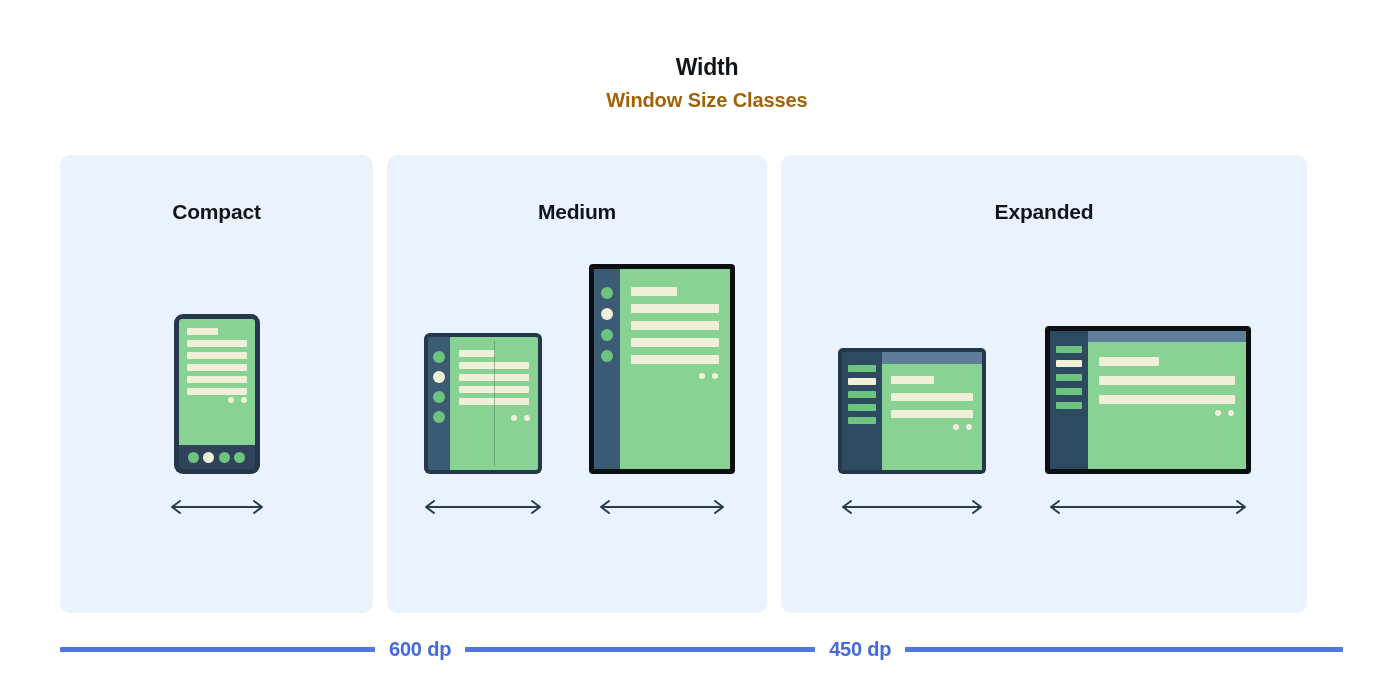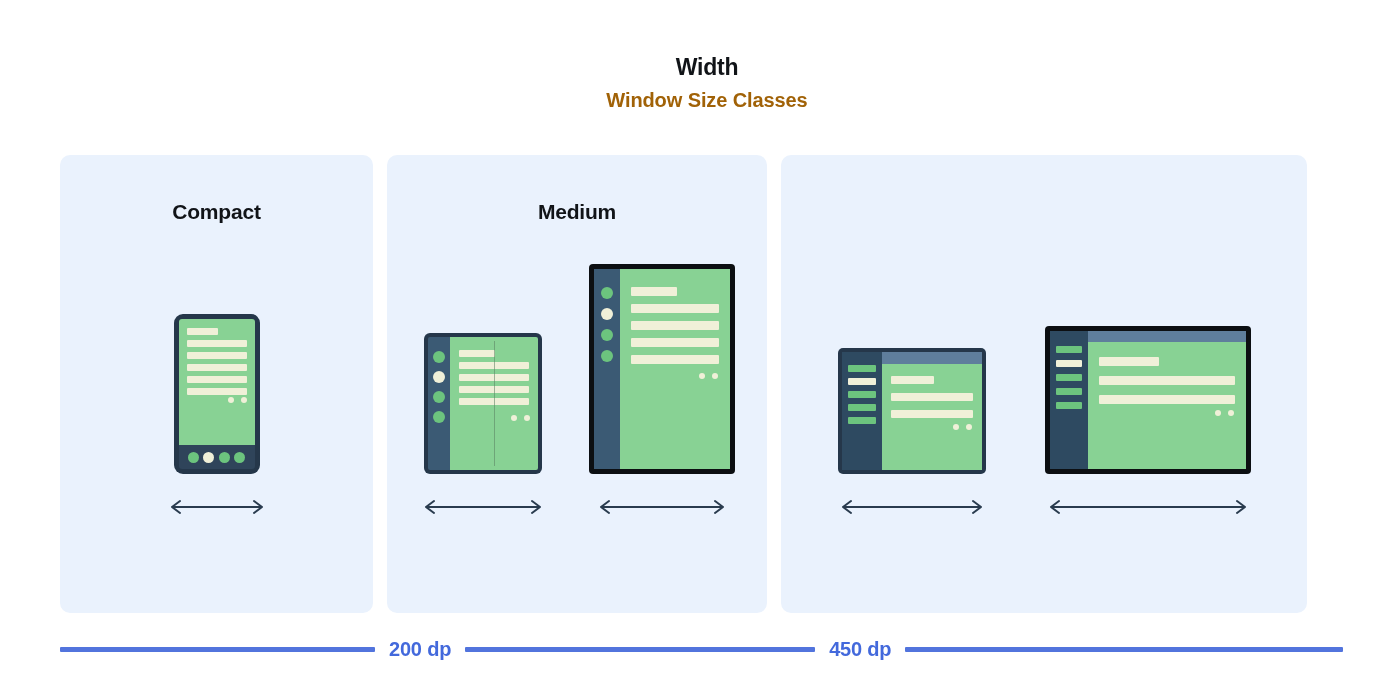--- a/index.html
+++ b/index.html
@@ -402,20 +402,21 @@
             <polyline points="15,3 7,9 15,15" fill="none" stroke="#2a3c4f" stroke-width="2" stroke-linecap="round" stroke-linejoin="round"></polyline>
             <polyline points="121,3 129,9 121,15" fill="none" stroke="#2a3c4f" stroke-width="2" stroke-linecap="round" stroke-linejoin="round"></polyline>
           </svg>
         </div>
       </div>
 
     </div>
   </div>
 
   <div class="panel panel-expanded">
+    <div class="panel-label">Expanded</div>
     <div class="devices" style="gap:56px;">
 
       <div class="device-slot">
         <div class="exp-small">
           <div class="exp-body">
             <div class="exp-sidebar">
               <span class="sbar"></span>
               <span class="sbar lit"></span>
               <span class="sbar"></span>
               <span class="sbar"></span>
@@ -475,17 +476,17 @@
         </div>
       </div>
 
     </div>
   </div>
 
 </div>
 
 <div class="measure">
   <span class="rule-seg seg-a"></span>
-  <span class="rule-label">200 dp</span>
+  <span class="rule-label">600 dp</span>
   <span class="rule-seg seg-b"></span>
   <span class="rule-label">450 dp</span>
   <span class="rule-seg seg-c"></span>
 </div>
 
 </body></html>

